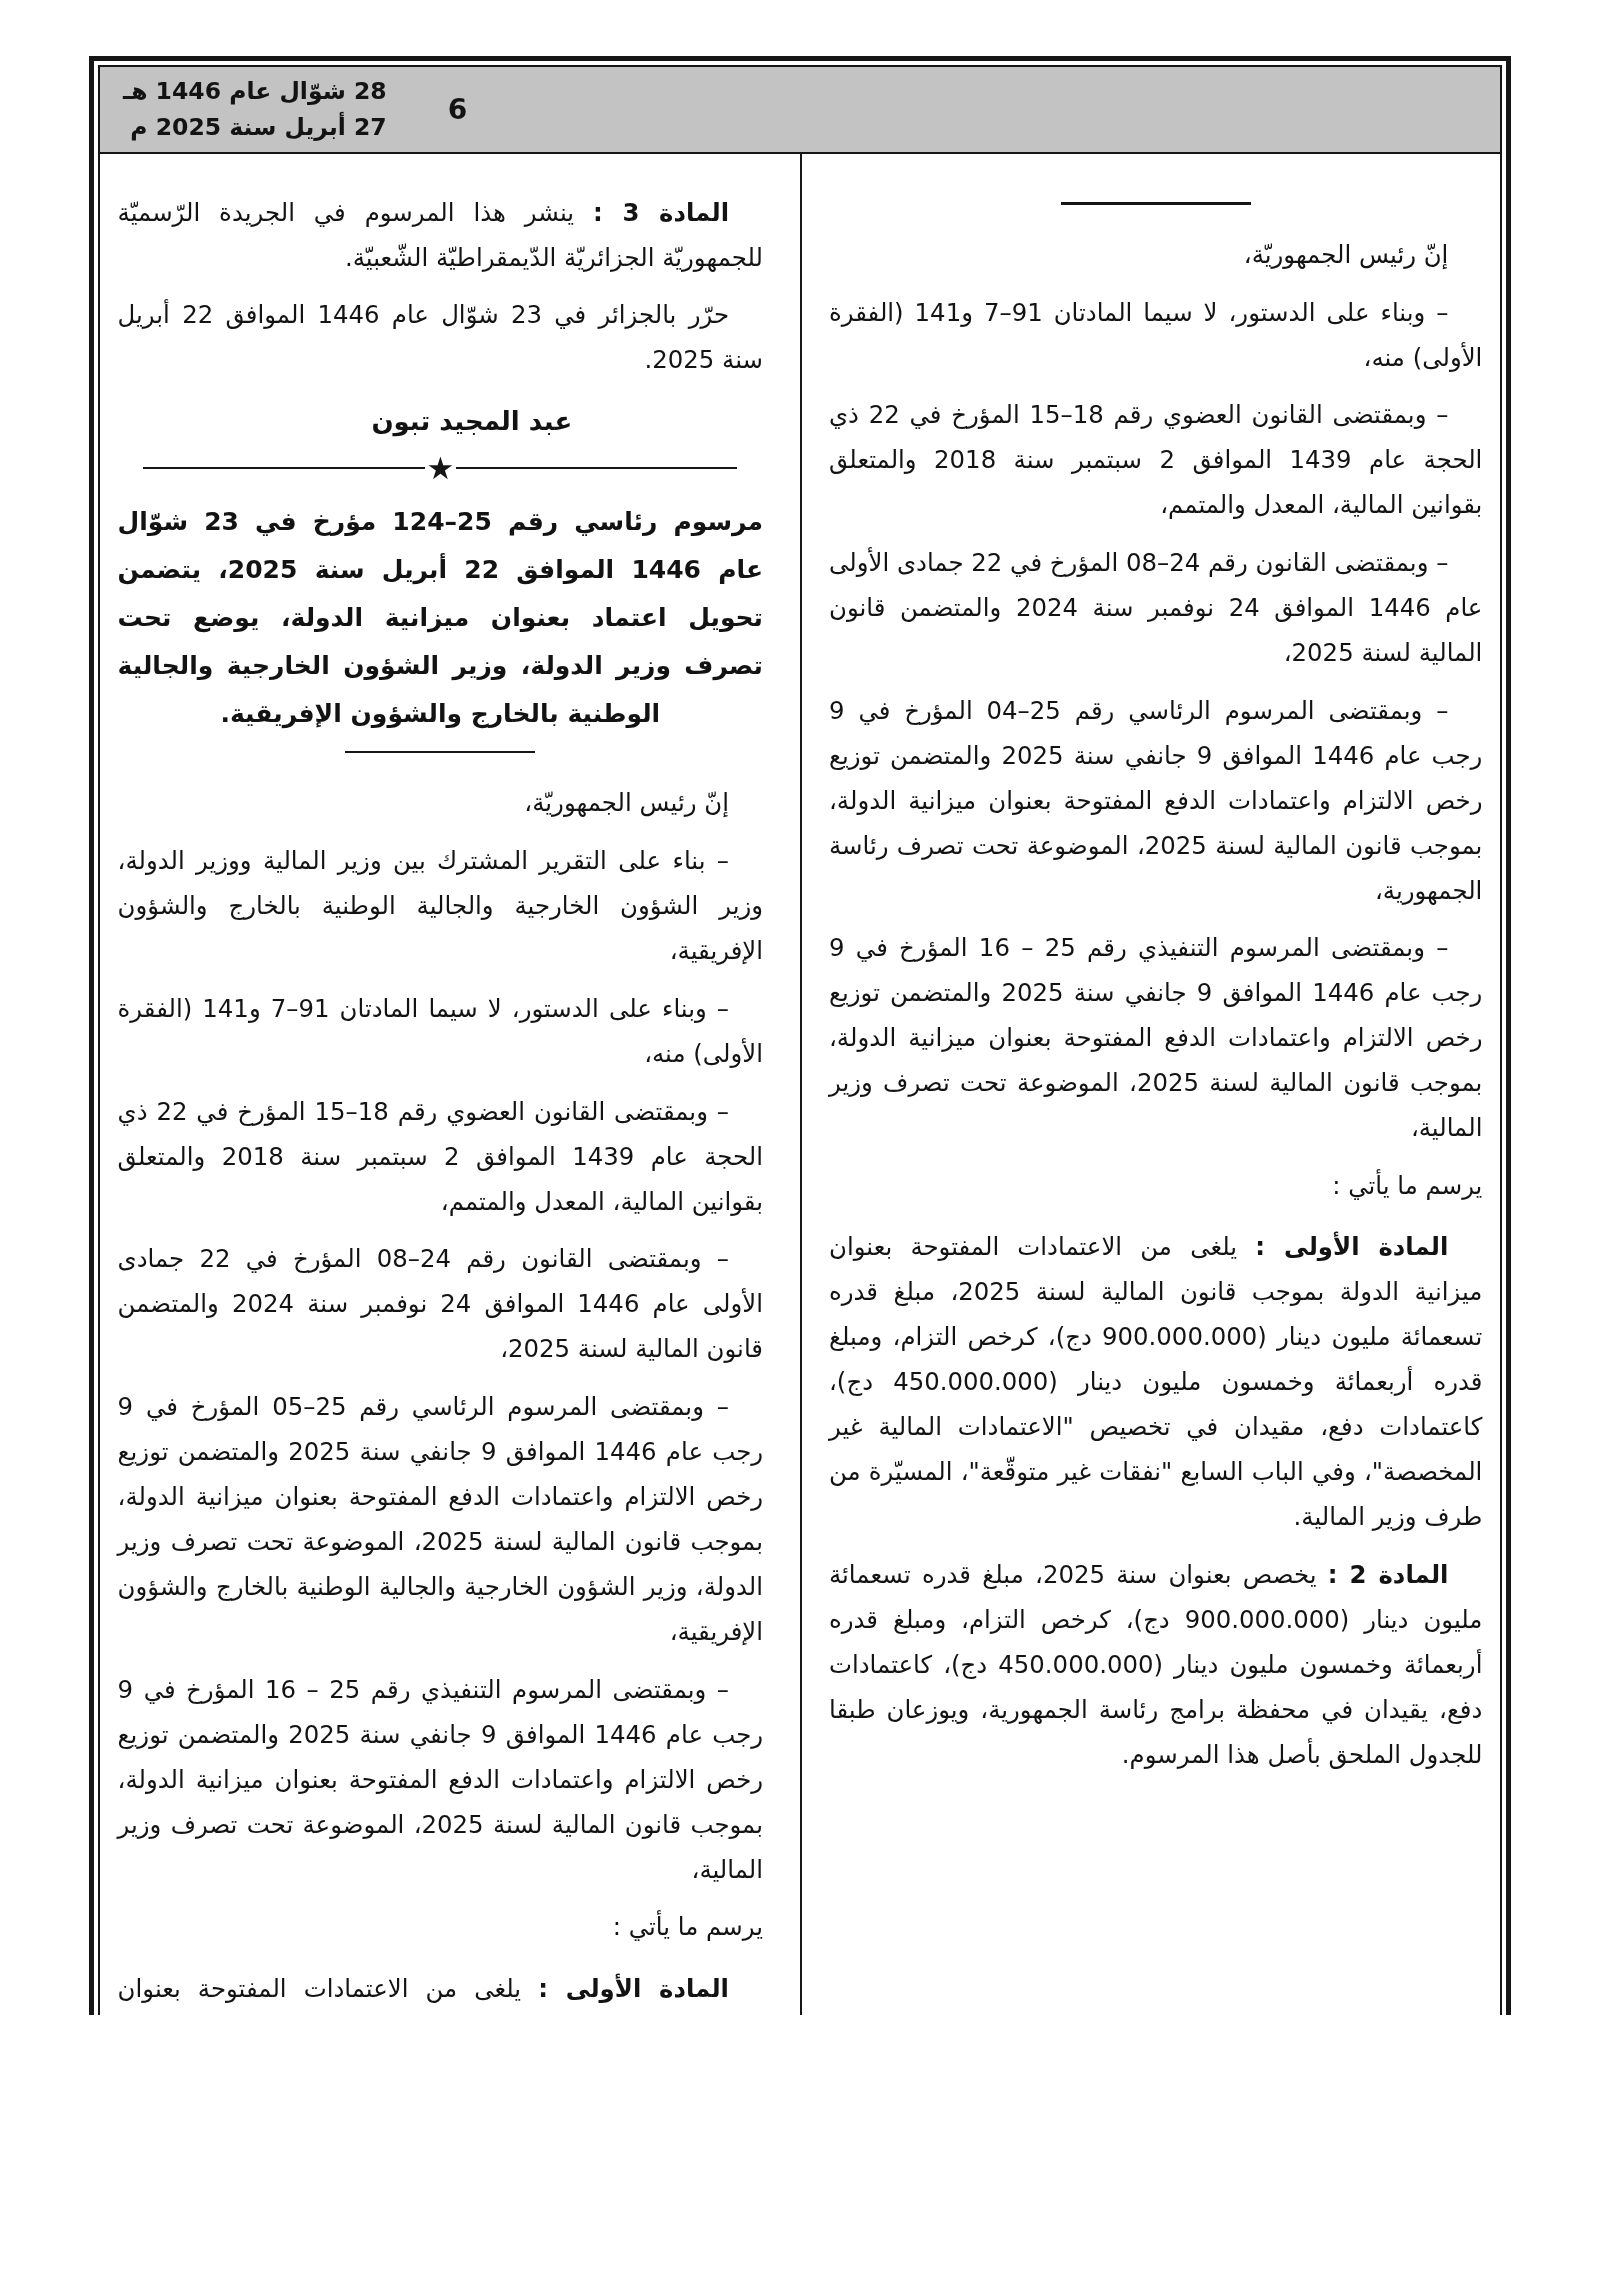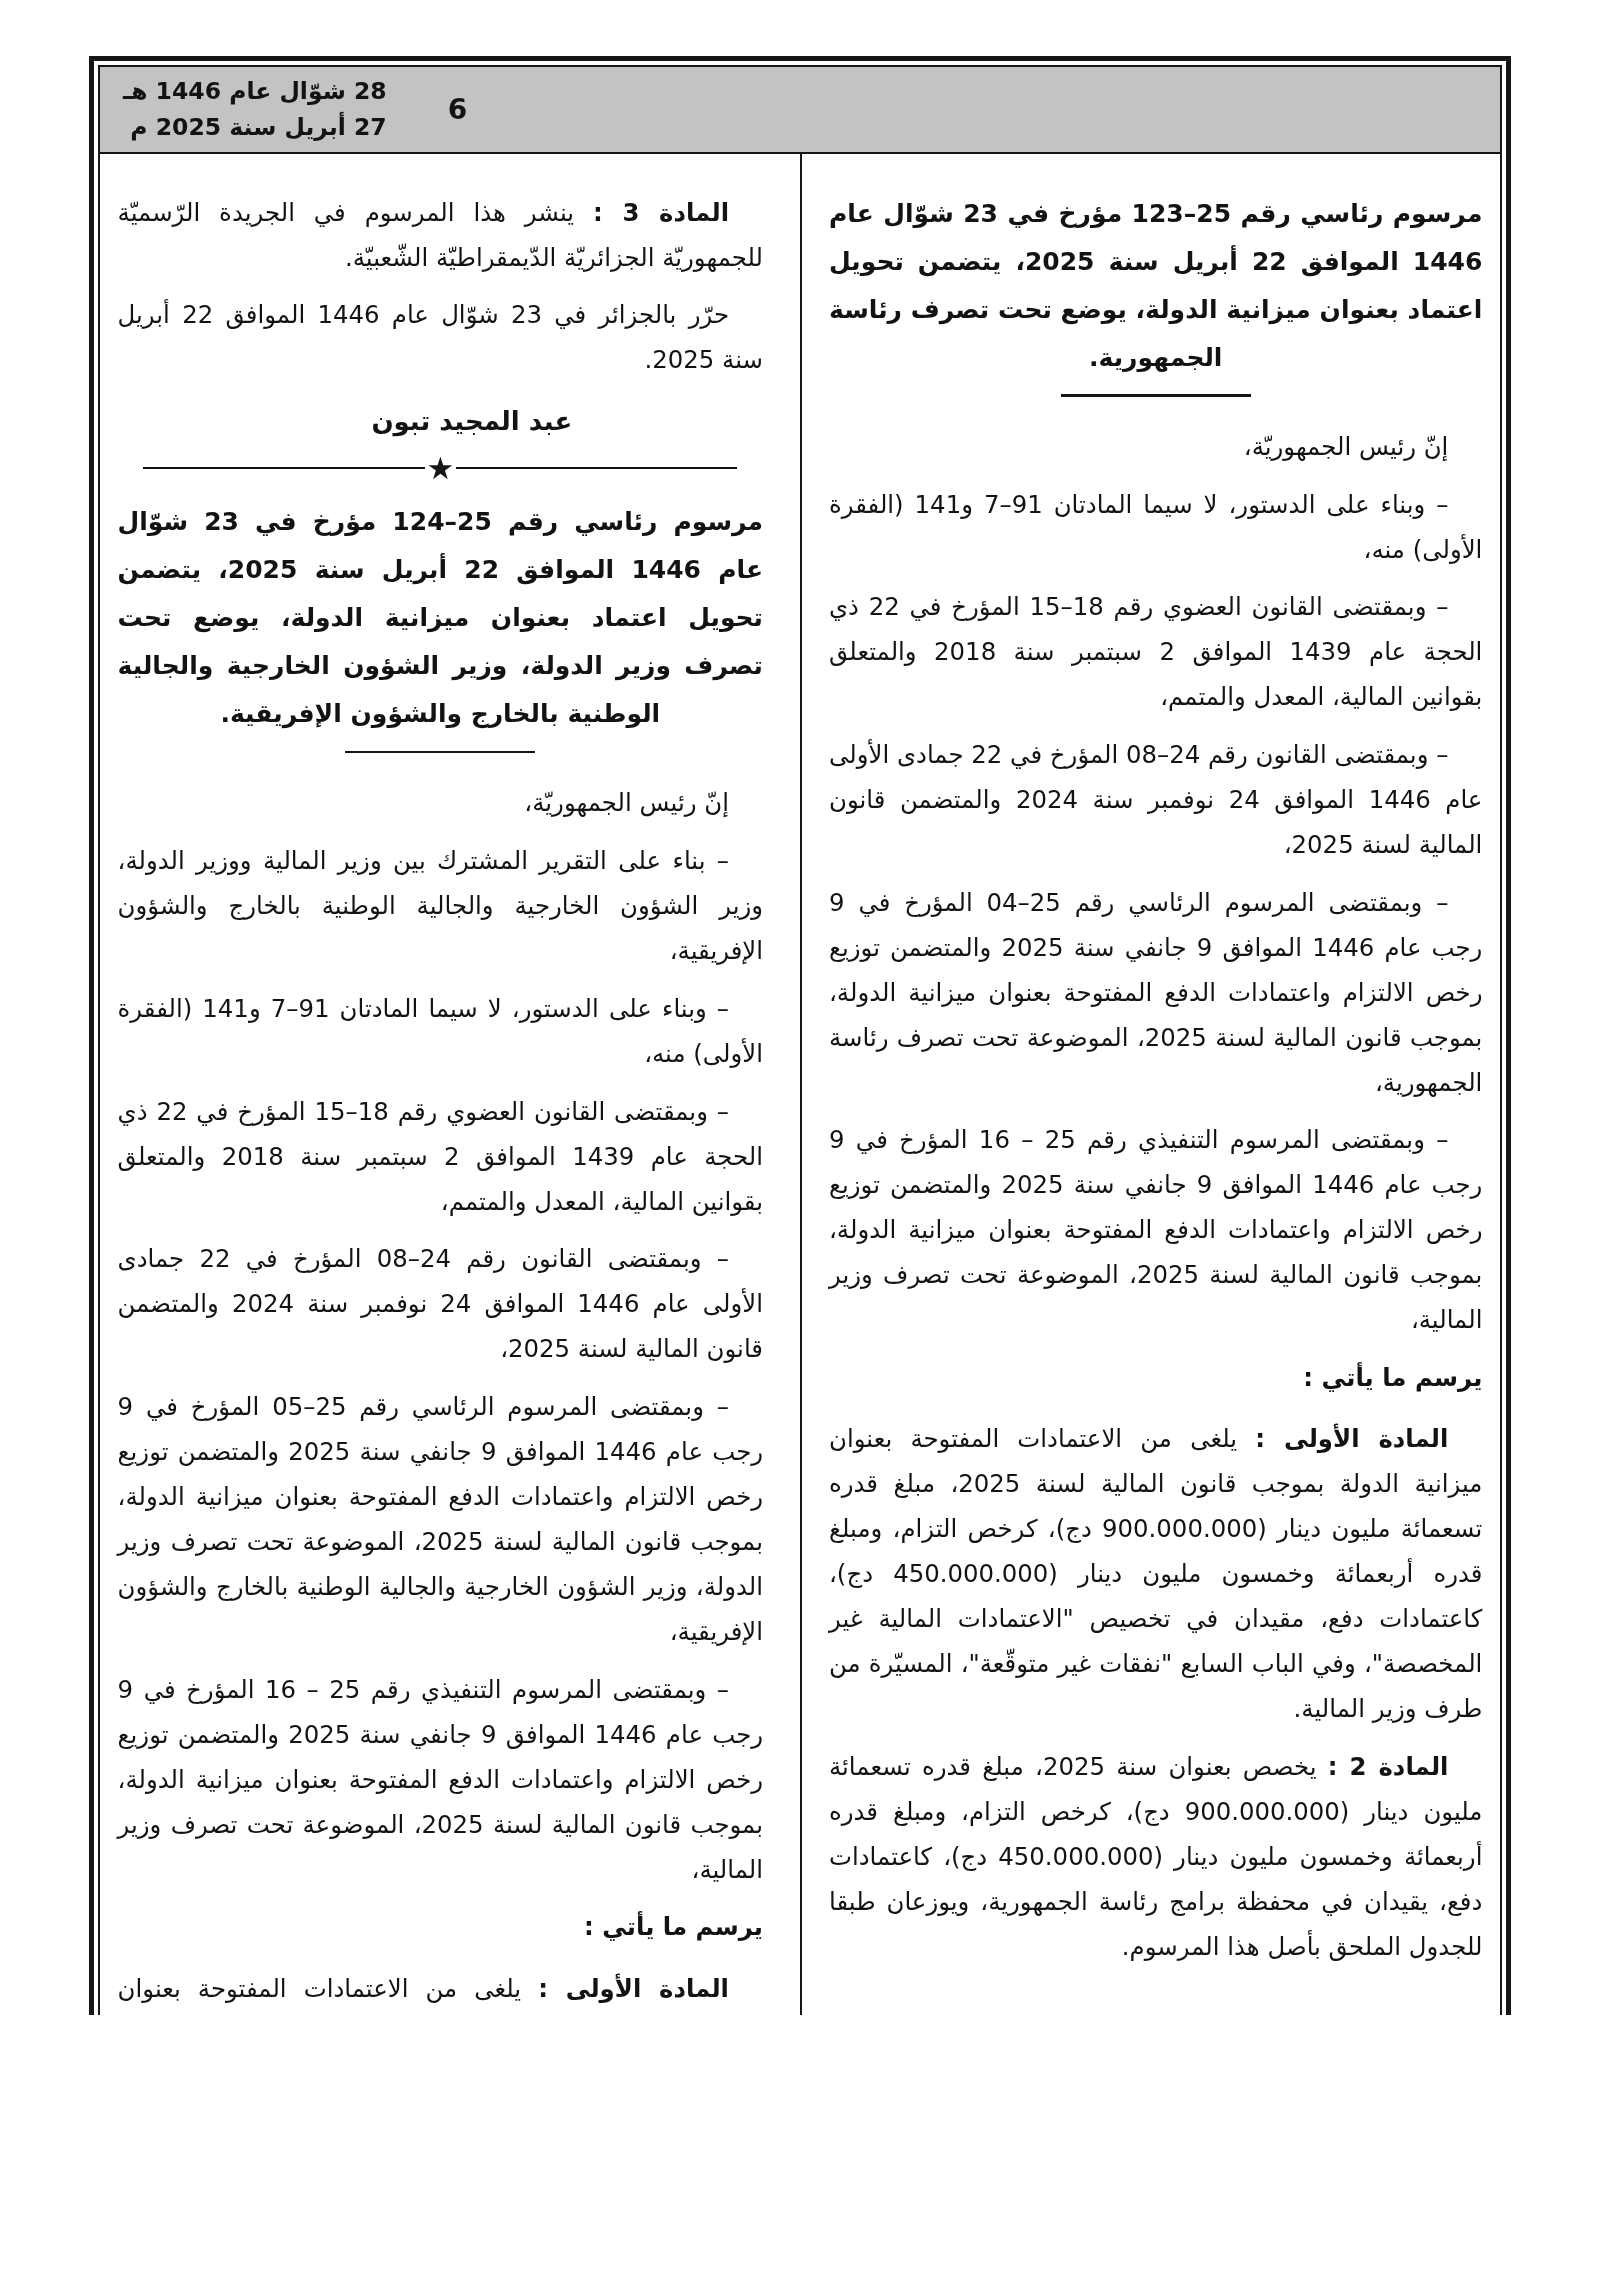--- a/index.html
+++ b/index.html
@@ -100,21 +100,21 @@
     display:flex;align-items:center;
   }
   .star-sep .seg{flex:1 1 auto;height:2.7px;background:#161616;}
   .star-sep .star{
     flex:0 0 auto;
     font-size:31px;line-height:31px;
     padding:0 1.8px;
     color:#161616;
   }
   .b{font-weight:bold;}
-  .decree-clause{font-weight:bold;text-indent:0;margin:9px 0 16.3px 0;}
+  .decree-clause{font-weight:normal;text-indent:0;margin:9px 0 16.3px 0;}
   .signature{
     font-weight:bold;
     font-size:26px;
     text-align:center;
     padding-left:63px;
     text-indent:0;
     margin:12.7px 0 9px 0;
   }
   .issued{margin-bottom:16.3px;}
 </style>
@@ -129,21 +129,20 @@
         <div class="dates">
           <div>28 شوّال عام 1446 هـ</div>
           <div>27 أبريل سنة 2025 م</div>
         </div>
         <div class="pageno">6</div>
       </div>
 
       <div class="body-cols">
 
         <div class="col col-a">
-          <p class="decree-title">مرسوم رئاسي رقم 25–123 مؤرخ في 23 شوّال عام 1446 الموافق 22 أبريل سنة 2025، يتضمن تحويل اعتماد بعنوان ميزانية الدولة، يوضع تحت تصرف رئاسة الجمهورية.</p>
           <div class="rule"></div>
           <p class="para">إنّ رئيس الجمهوريّة،</p>
           <p class="para">– وبناء على الدستور، لا سيما المادتان 91–7 و141 (الفقرة الأولى) منه،</p>
           <p class="para">– وبمقتضى القانون العضوي رقم 18–15 المؤرخ في 22 ذي الحجة عام 1439 الموافق 2 سبتمبر سنة 2018 والمتعلق بقوانين المالية، المعدل والمتمم،</p>
           <p class="para">– وبمقتضى القانون رقم 24–08 المؤرخ في 22 جمادى الأولى عام 1446 الموافق 24 نوفمبر سنة 2024 والمتضمن قانون المالية لسنة 2025،</p>
           <p class="para">– وبمقتضى المرسوم الرئاسي رقم 25–04 المؤرخ في 9 رجب عام 1446 الموافق 9 جانفي سنة 2025 والمتضمن توزيع رخص الالتزام واعتمادات الدفع المفتوحة بعنوان ميزانية الدولة، بموجب قانون المالية لسنة 2025، الموضوعة تحت تصرف رئاسة الجمهورية،</p>
           <p class="para">– وبمقتضى المرسوم التنفيذي رقم 25 – 16 المؤرخ في 9 رجب عام 1446 الموافق 9 جانفي سنة 2025 والمتضمن توزيع رخص الالتزام واعتمادات الدفع المفتوحة بعنوان ميزانية الدولة، بموجب قانون المالية لسنة 2025، الموضوعة تحت تصرف وزير المالية،</p>
           <p class="decree-clause">يرسم ما يأتي :</p>
           <p class="para"><span class="b">المادة الأولى :</span> <span>يلغى من الاعتمادات المفتوحة بعنوان ميزانية الدولة بموجب قانون المالية لسنة 2025، مبلغ قدره تسعمائة مليون دينار (900.000.000 دج)، كرخص التزام، ومبلغ قدره أربعمائة وخمسون مليون دينار (450.000.000 دج)، كاعتمادات دفع، مقيدان في تخصيص "الاعتمادات المالية غير المخصصة"، وفي الباب السابع "نفقات غير متوقّعة"، المسيّرة من طرف وزير المالية.</span></p>
           <p class="para"><span class="b">المادة 2 :</span> <span>يخصص بعنوان سنة 2025، مبلغ قدره تسعمائة مليون دينار (900.000.000 دج)، كرخص التزام، ومبلغ قدره أربعمائة وخمسون مليون دينار (450.000.000 دج)، كاعتمادات دفع، يقيدان في محفظة برامج رئاسة الجمهورية، ويوزعان طبقا للجدول الملحق بأصل هذا المرسوم.</span></p>

